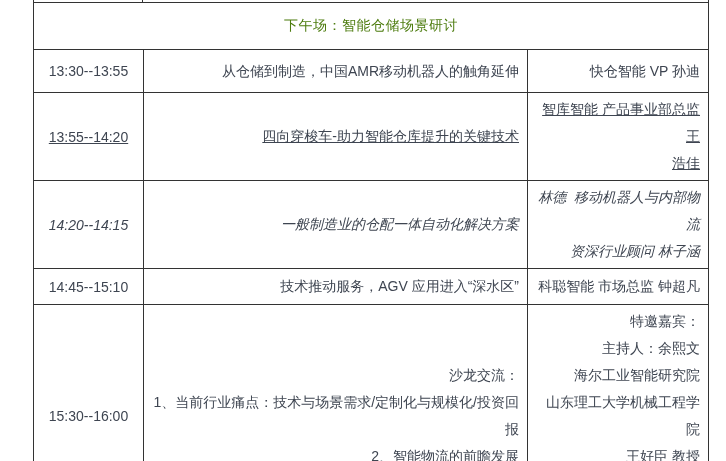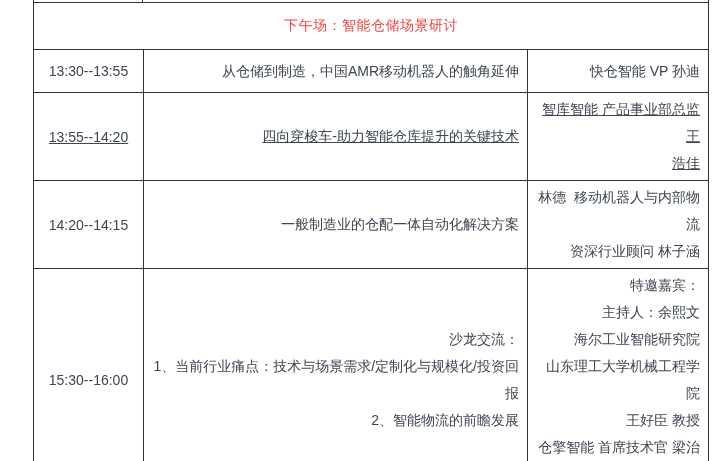--- a/index.html
+++ b/index.html
@@ -45,41 +45,41 @@
     font-size: 14px;
     font-weight: normal;
     vertical-align: middle;
     overflow: hidden;
   }
   th.session-title {
     height: 44px;
     text-align: center;
     font-weight: bold;
     font-size: 15px;
-    color: #ef4444;
+    color: #4d7c0f;
     letter-spacing: 0.5px;
   }
   td.time-cell {
     text-align: center;
     padding: 0 2px;
   }
   td.topic-cell, td.speaker-cell {
     text-align: right;
     padding: 3px 8px;
     line-height: 27px;
     white-space: pre-wrap;
   }
   
   col.c-time    { width: 110px; }
   col.c-topic   { width: 384px; }
   col.c-speaker { width: 181px; }
   
   tr.r1 td { height: 36px; }
   tr.r2 td { height: 50px; text-decoration: underline; }
-  tr.r3 td { height: 51px; }
+  tr.r3 td { height: 51px; font-style: italic; }
   tr.r4 td { height: 29px; }
   tr.r5 td { height: 40px; }
   tr.r6 td { height: 204px; }
 </style>
 </head>
 <body>
 
 <div class="stage">
 
   <div class="sliver-tick tick-left"></div>
@@ -111,20 +111,25 @@
 浩佳</td>
         </tr>
 
         <tr class="r3">
           <td class="time-cell">14:20--14:15</td>
           <td class="topic-cell">一般制造业的仓配一体自动化解决方案</td>
           <td class="speaker-cell">林德  移动机器人与内部物流
 资深行业顾问 林子涵</td>
         </tr>
 
+        <tr class="r4">
+          <td class="time-cell">14:45--15:10</td>
+          <td class="topic-cell">技术推动服务，AGV 应用进入“深水区”</td>
+          <td class="speaker-cell">科聪智能 市场总监 钟超凡</td>
+        </tr>
 
 
         <tr class="r6">
           <td class="time-cell">15:30--16:00</td>
           <td class="topic-cell">沙龙交流：
 1、当前行业痛点：技术与场景需求/定制化与规模化/投资回报
 2、智能物流的前瞻发展</td>
           <td class="speaker-cell">特邀嘉宾：
 主持人：余熙文
 海尔工业智能研究院

